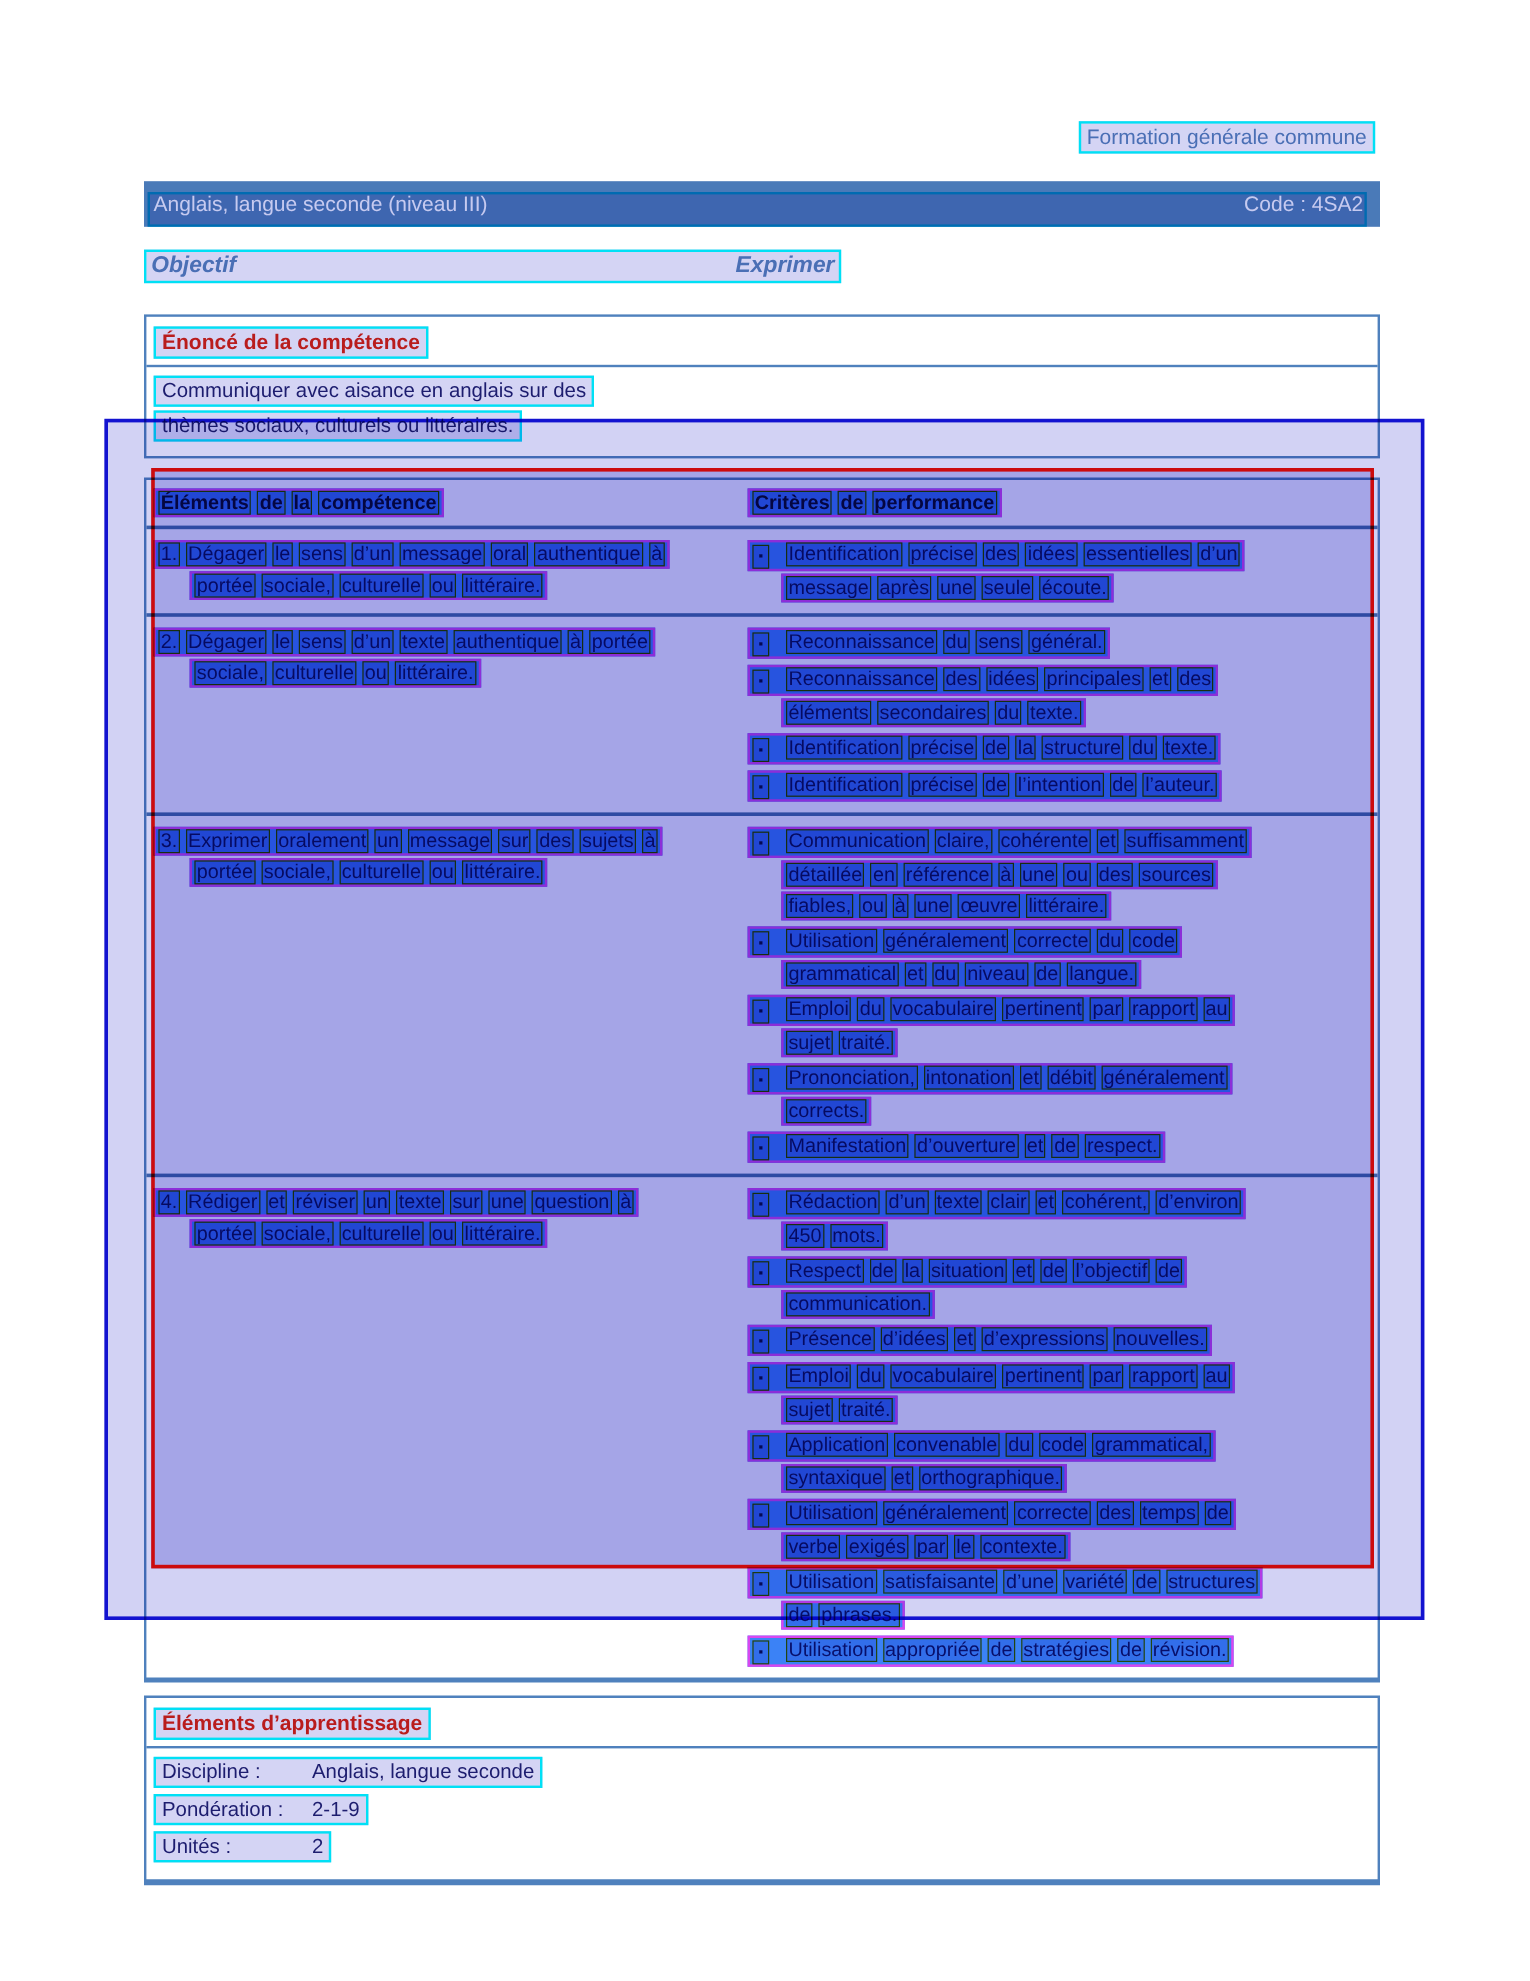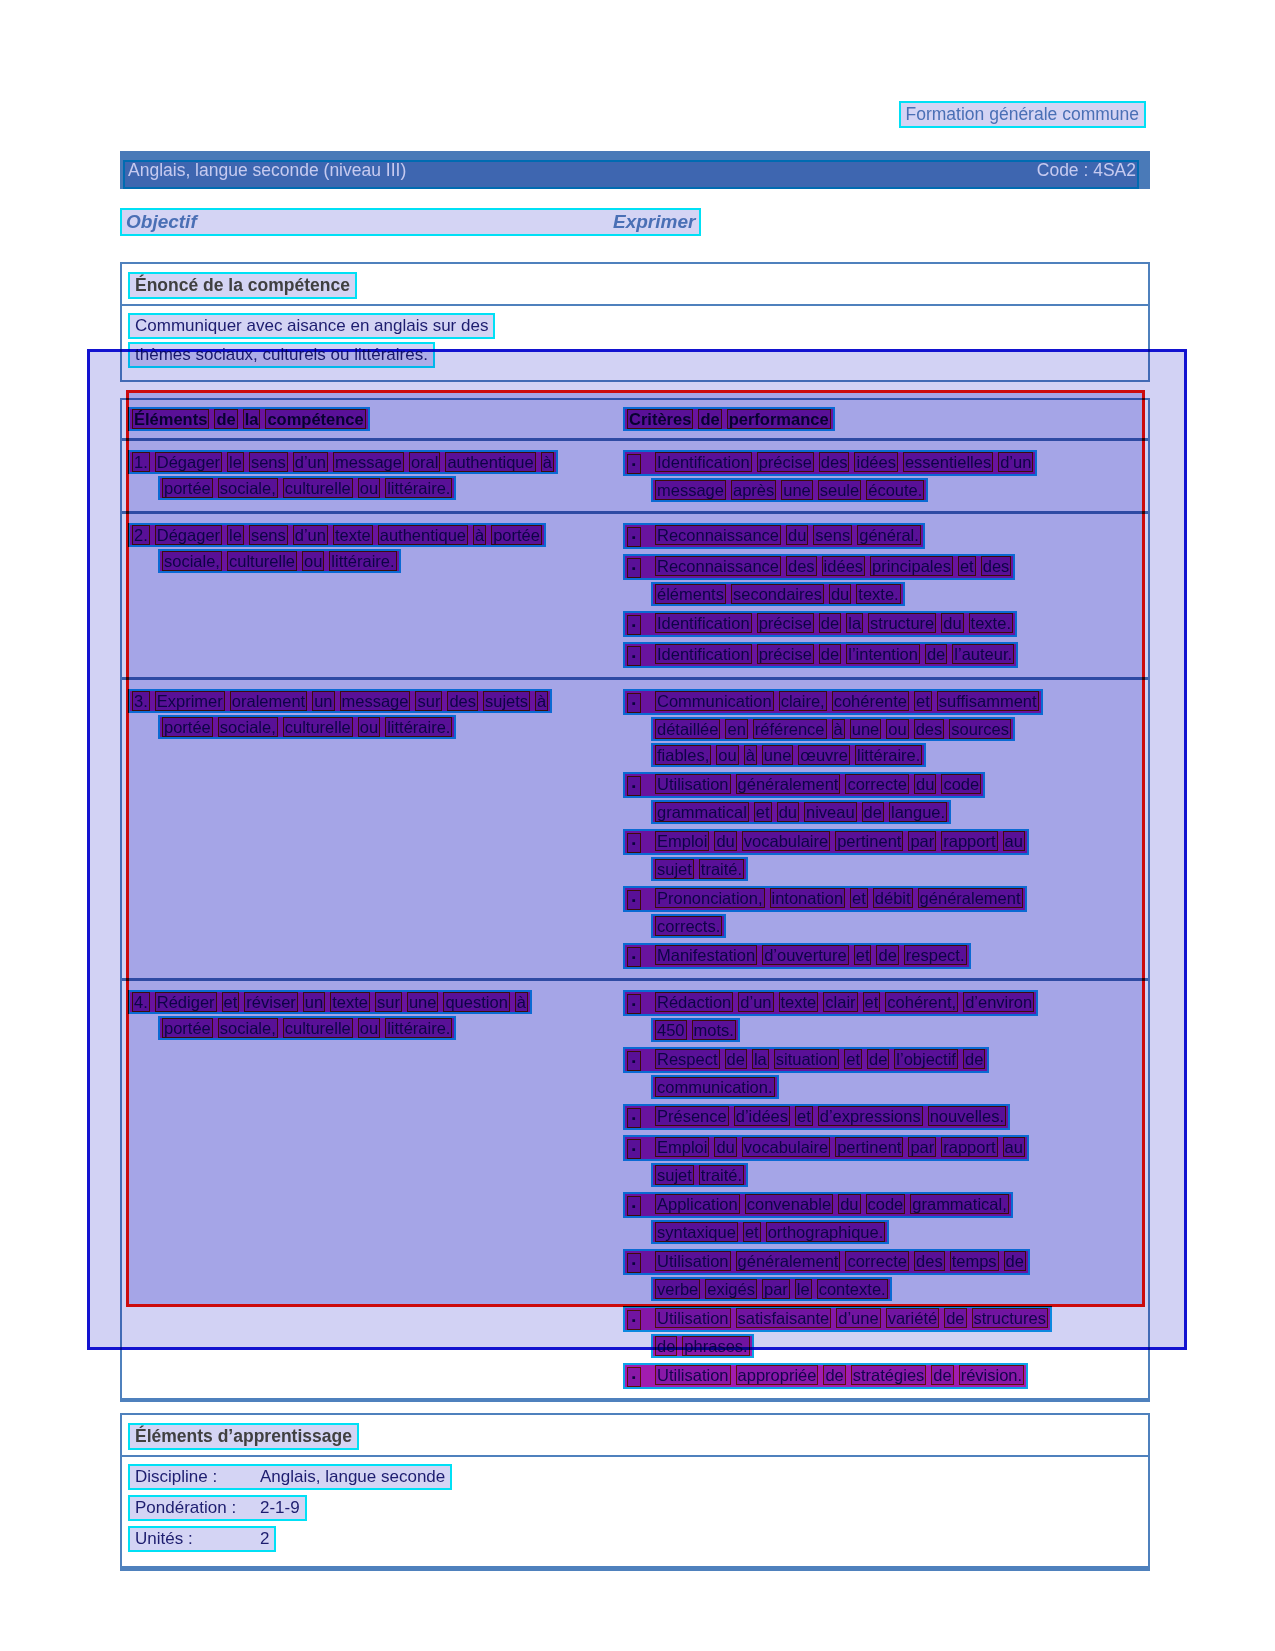--- a/index.html
+++ b/index.html
@@ -3,41 +3,41 @@
 <meta charset="utf-8">
 <style>
   html,body{margin:0;padding:0;background:#ffffff;}
   .page{position:relative;width:1275px;height:1651px;background:#ffffff;overflow:hidden;
         font-family:"Liberation Sans",sans-serif;color:#1d1d6f;margin-top:24px;}
   .content{position:absolute;left:120px;top:0;width:1030px;}
 
   
   .line-box{border:2px solid #00e0f5;background:#d4d4f4;mix-blend-mode:multiply;
             width:fit-content;padding:1px 5px;}
-  .tline{border:2px solid #0ea5e9;background:#a21caf;mix-blend-mode:multiply;
+  .tline{border:2px solid #d946ef;background:#3b82f6;mix-blend-mode:multiply;
          width:fit-content;white-space:nowrap;padding:0 2px;margin-bottom:2px;line-height:18px;}
   .w{display:inline-block;border:1px solid #968a10;background:#d8d8f3;mix-blend-mode:multiply;
      padding:0 1px;margin-right:5px;line-height:18px;}
   .w:last-child{margin-right:0;}
   .bullet{font-size:11px;width:10px;text-align:center;color:#15155e;margin-right:14px;line-height:18px;}
 
   
   .eyebrow-row{padding-top:77px;display:flex;justify-content:flex-end;padding-right:4px;}
   .eyebrow{color:#4a6fb5;font-size:17.5px;}
   .bar{margin-top:23px;height:38px;background:#4a7ab8;position:relative;display:flex;
        align-items:center;justify-content:space-between;padding:0 14px 0 8px;
        color:#eef3fb;font-size:17.5px;}
   .bar-strip{position:absolute;left:3px;right:11px;top:9px;height:25px;
              border:2px solid #00e0f5;background:#d4d4f4;mix-blend-mode:multiply;}
   .obj-row{margin-top:19px;font-size:19px;font-weight:bold;font-style:italic;color:#4a6fb5;}
   .obj-row .line-box{display:flex;padding:1px 4px;align-items:center;}
   .obj-left{display:inline-block;width:487px;}
   .section{border:2px solid #4f81bd;}
   .sec-enonce{margin-top:26px;}
-  .sec-title{padding:8px 6px 5px 6px;font-size:17.5px;font-weight:bold;color:#404040;}
+  .sec-title{padding:8px 6px 5px 6px;font-size:17.5px;font-weight:bold;color:#b91c1c;}
   .divider{border-top:2px solid #4f81bd;}
   .sec-body{padding:7px 6px 9px 6px;font-size:17px;}
   .sec-body .line-box{margin-bottom:3px;}
 
   
   .sec-table{margin-top:16px;border-bottom-width:4px;font-size:16.5px;}
   .thead{display:grid;grid-template-columns:495px 1fr;padding:7px 4px 5px 6px;}
   .thead .tline{font-weight:bold;color:#0e0e4a;}
   .trow{display:grid;grid-template-columns:495px 1fr;border-top:3px solid #4673b3;
         padding:9px 4px 4px 6px;box-sizing:border-box;}

